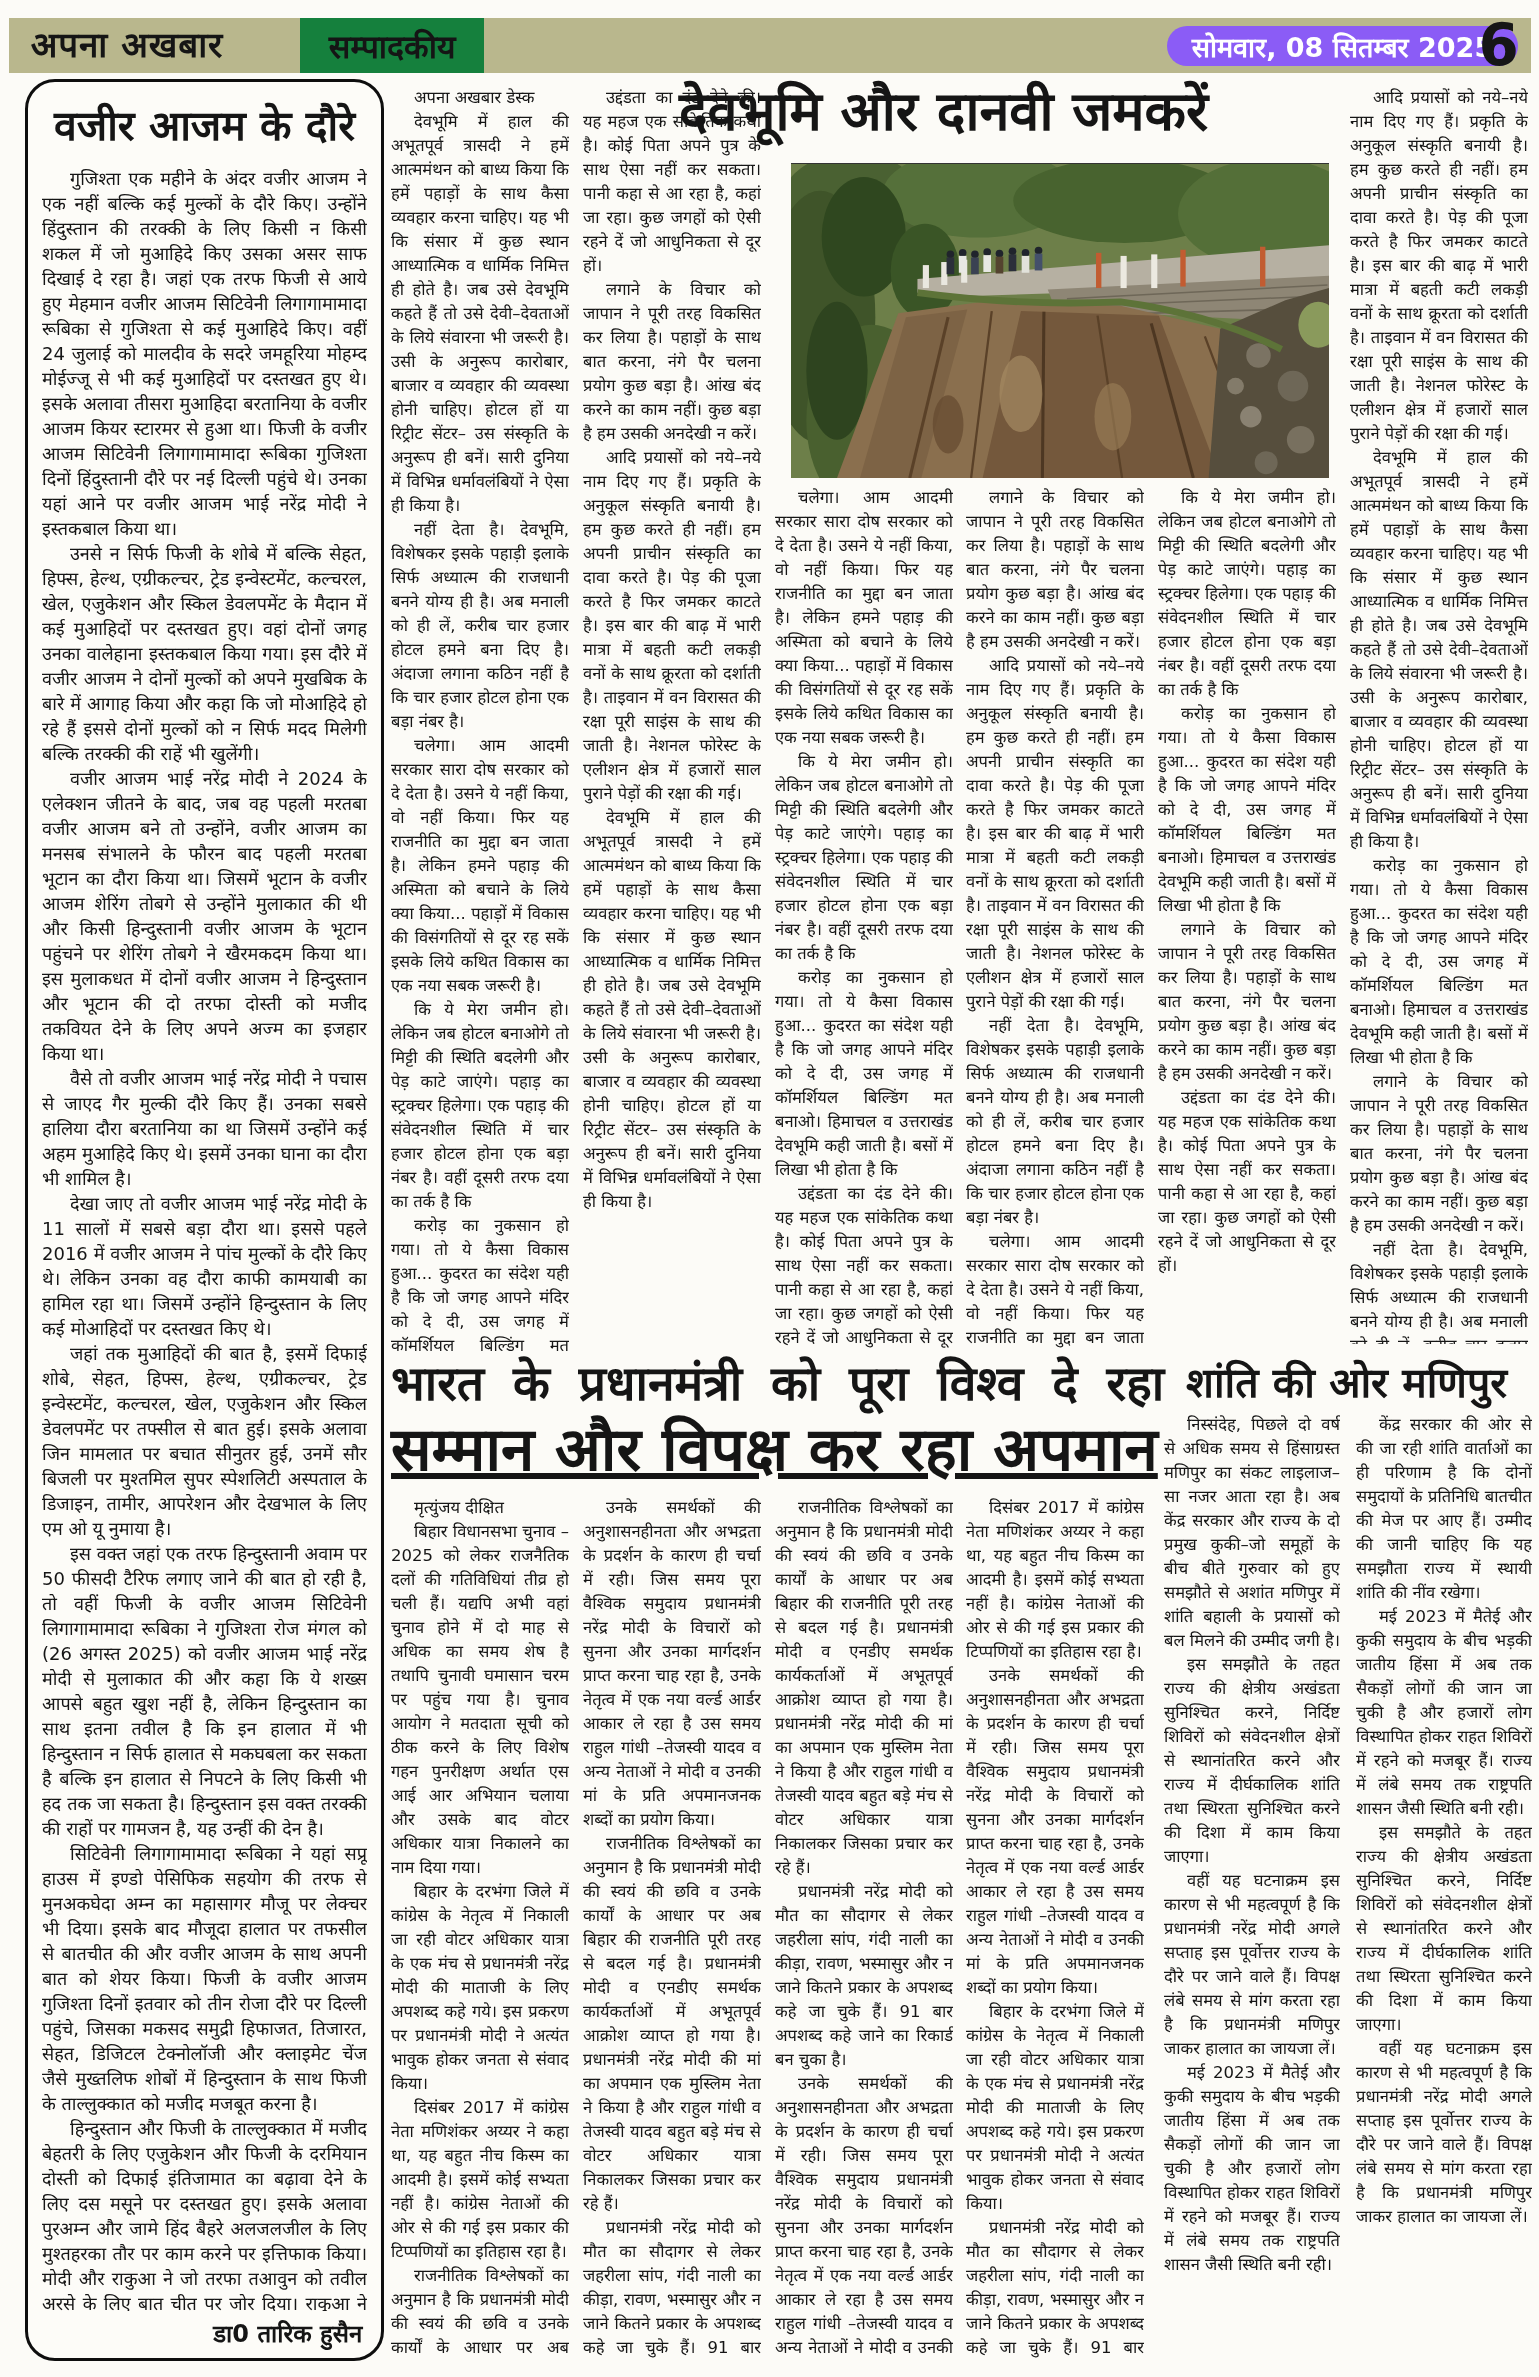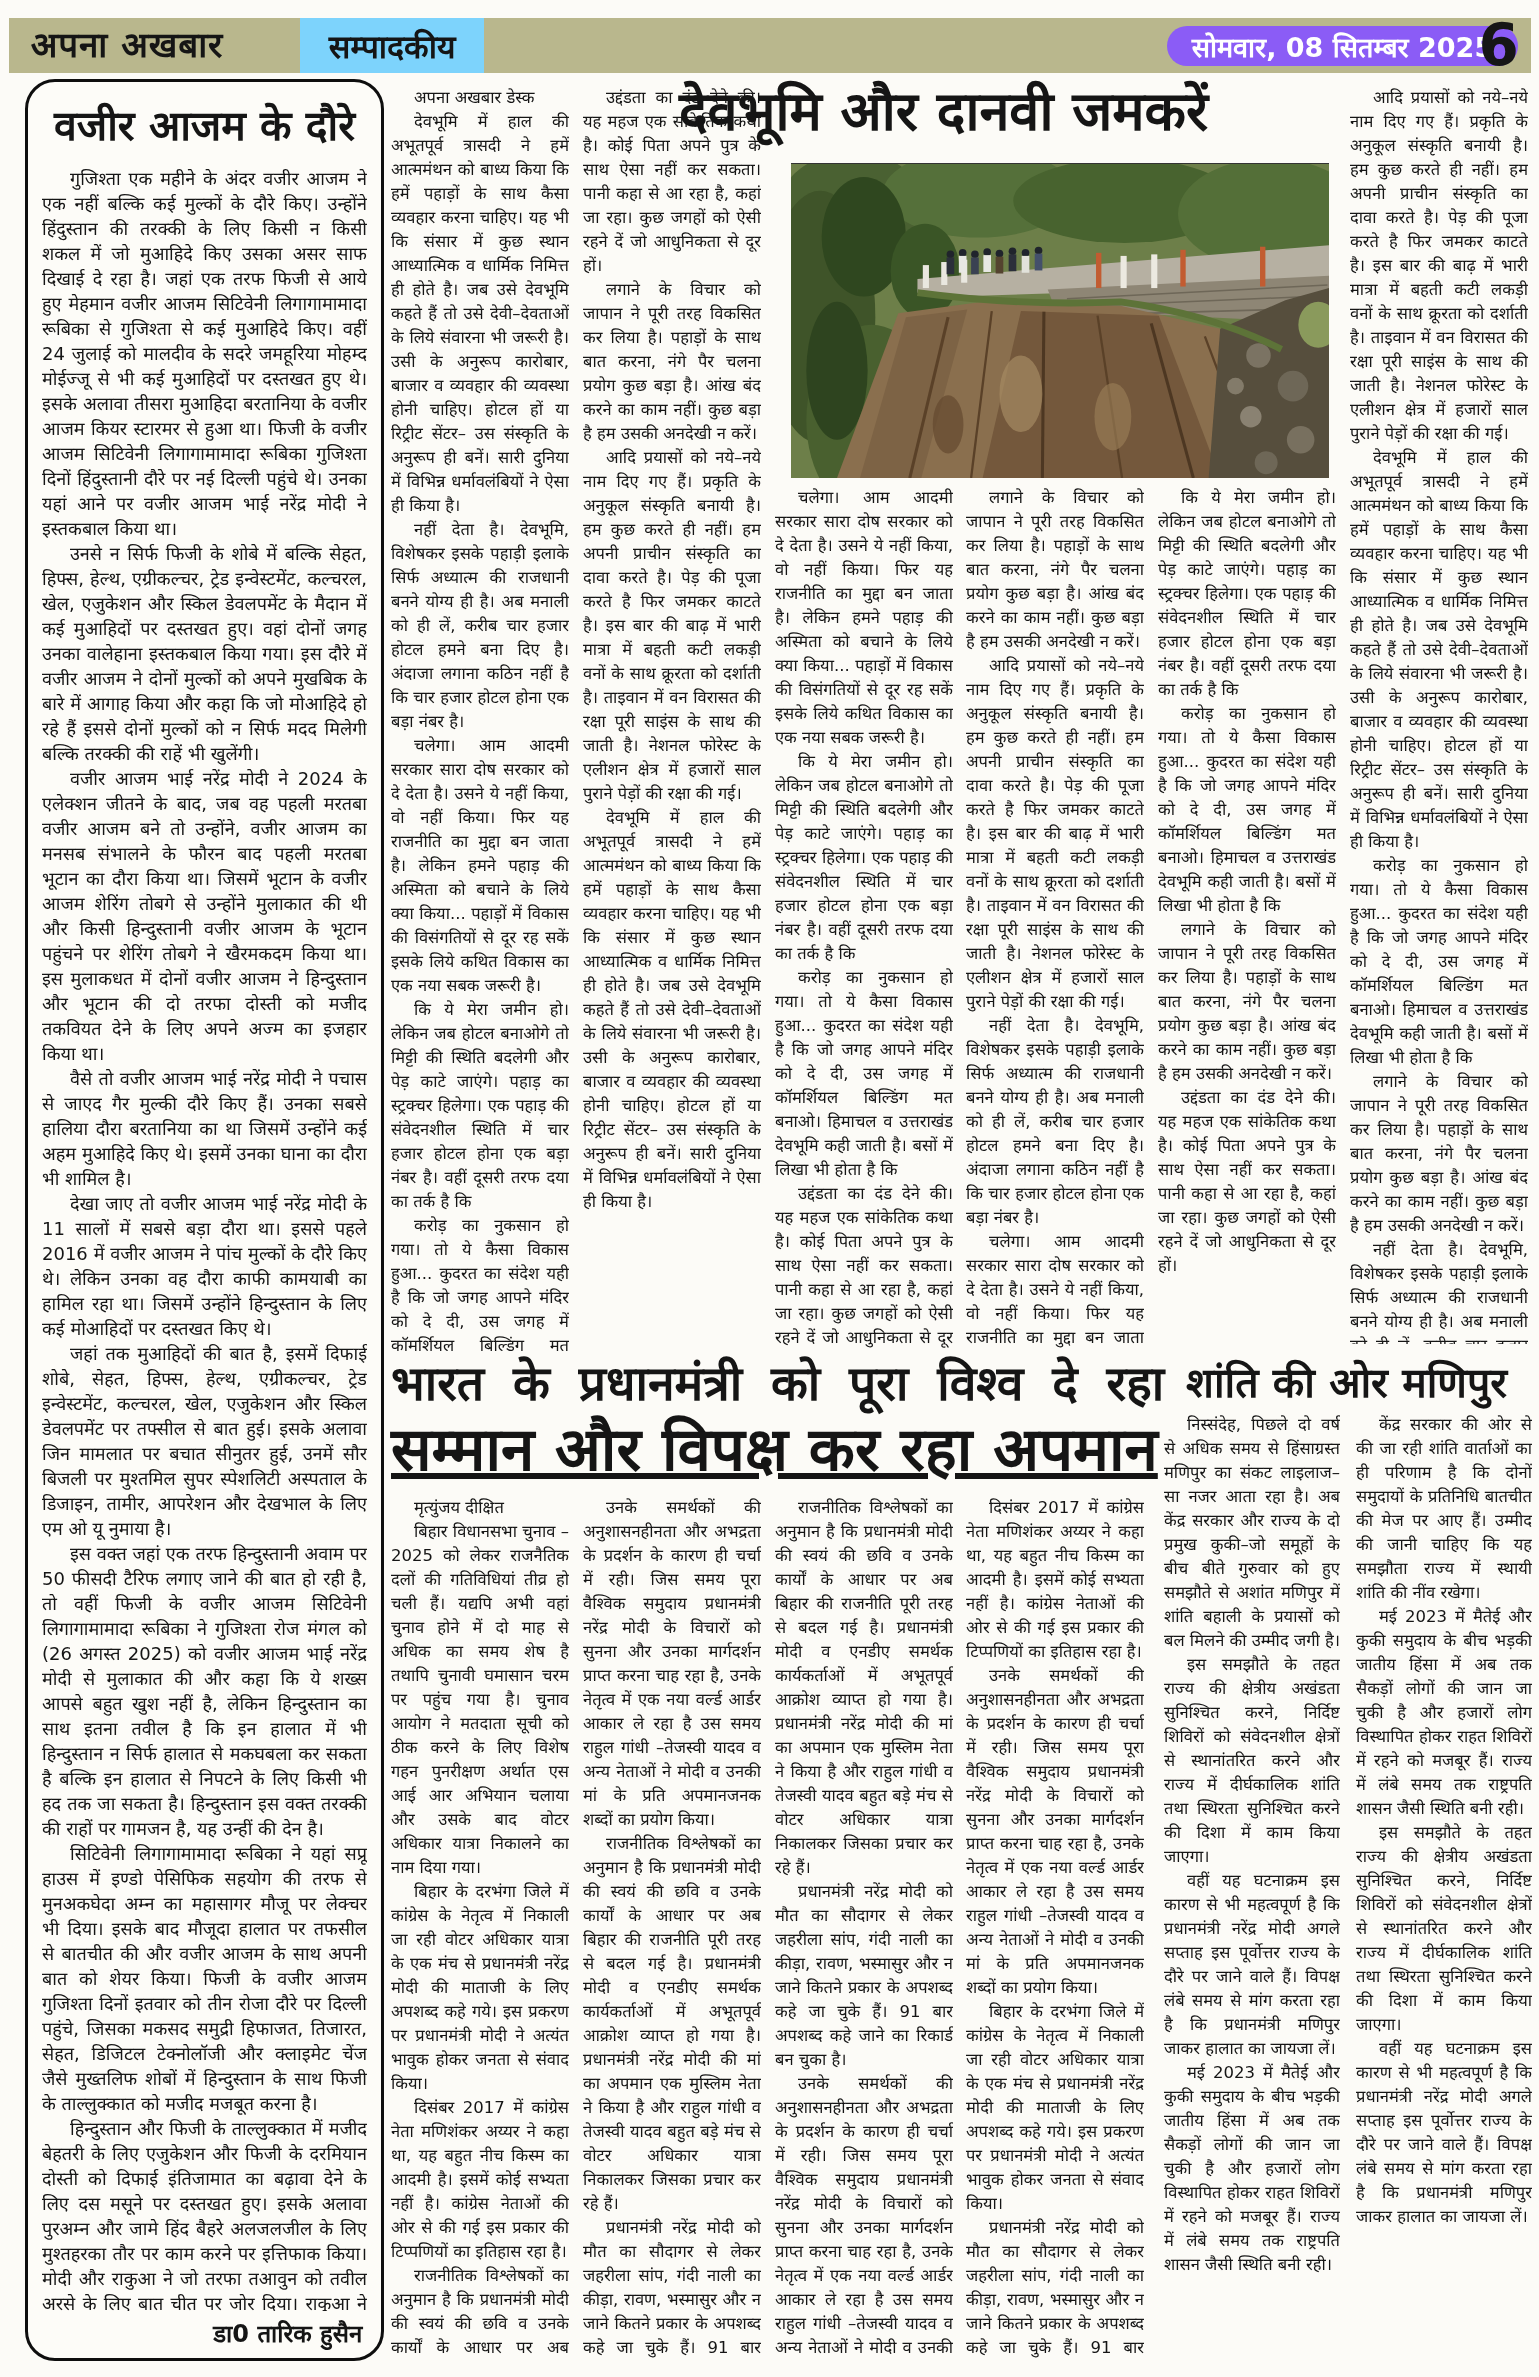--- a/index.html
+++ b/index.html
@@ -2,21 +2,21 @@
 <html lang="hi" style="font-size:12.3px"><head>
 <meta charset="utf-8">
 <style>
   html,body{margin:0;padding:0;background:#e8e6df;}
   .page{position:relative;width:1540px;height:2377px;background:#fcfbf7;
         font-family:"DejaVu Sans","Liberation Sans",sans-serif;color:#151515;overflow:hidden;}
   
   .bar{position:absolute;left:9.2px;top:18.4px;width:1522px;height:55px;background:#b9b78d;}
   .paper-name{position:absolute;left:21.5px;top:0;height:55px;line-height:55px;
               font-size:35px;font-weight:bold;letter-spacing:0.8px;}
-  .section-box{position:absolute;left:291px;top:0;width:184px;height:55px;background:#7dd3fc;
+  .section-box{position:absolute;left:291px;top:0;width:184px;height:55px;background:#15803d;
                display:flex;align-items:center;justify-content:center;font-size:32px;font-weight:bold;}
   .date-pill{position:absolute;left:1158px;top:7.7px;height:40px;background:#8b5cf6;color:#fff;
              border-radius:21.5px;display:flex;align-items:center;padding:0 24.5px;
              font-size:27px;font-weight:bold;white-space:nowrap;}
   .page-num{position:absolute;right:12.3px;top:0;height:55px;line-height:55px;
             font-size:58px;font-weight:bold;color:#161616;}
   
   .left-box{position:absolute;left:25px;top:79px;width:359px;height:2282px;box-sizing:border-box;
             border:3.1px solid #0e0e0e;border-radius:30px;background:#fdfcf8;
             display:flex;flex-direction:column;padding:7.7px 14px 9.2px 14px;}

